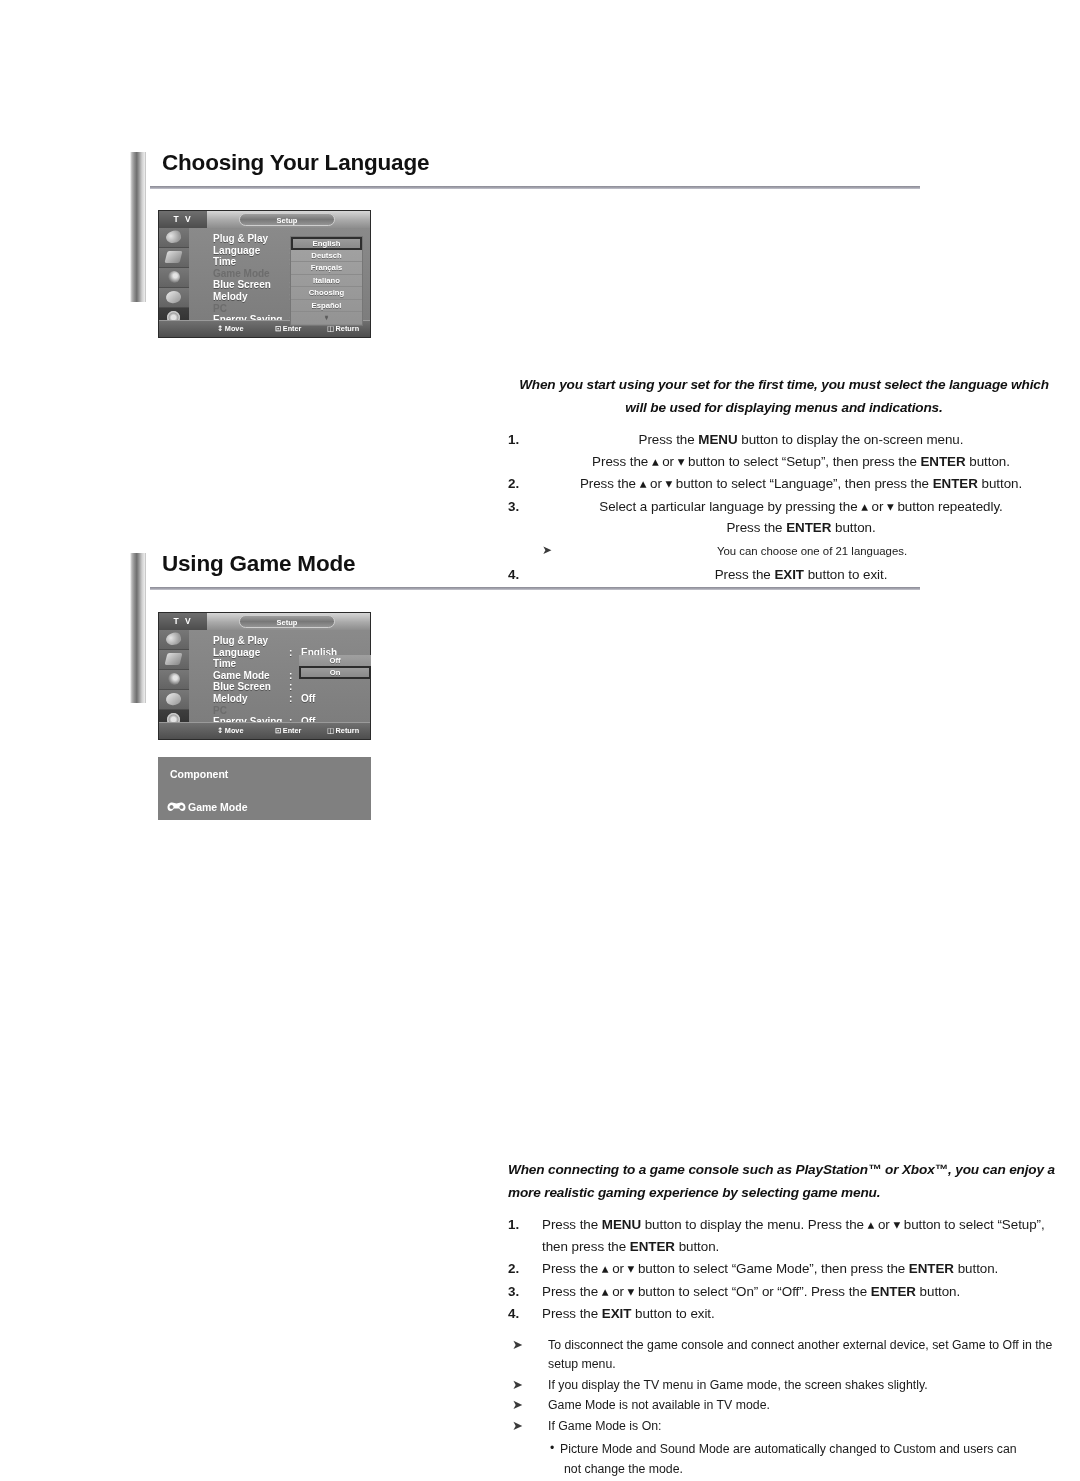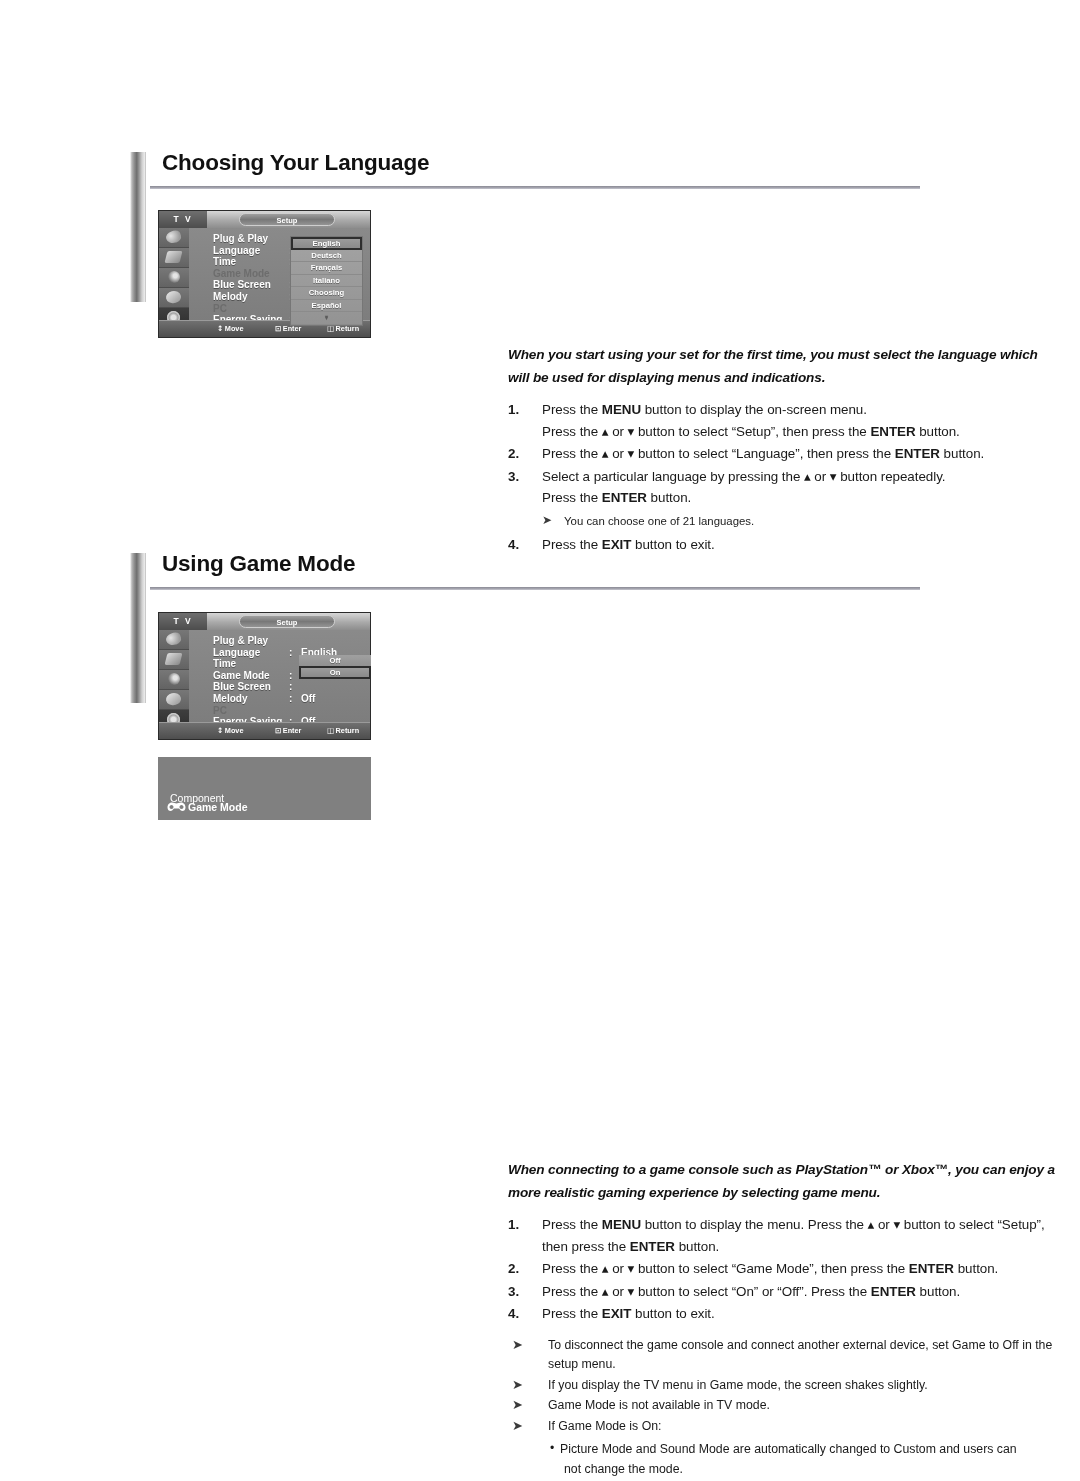--- a/index.html
+++ b/index.html
@@ -260,43 +260,42 @@
     top: 206px;
     width: 213px;
     height: 63px;
     background: #808080;
   }
   .component-title {
     position: absolute;
     left: 12px; top: 11px;
     color: #ffffff;
     font-size: 10.5px;
-    font-weight: normal;
-    margin-top: 24px;
+    font-weight: bold;
   }
   .component-gm {
     position: absolute;
     left: 30px; top: 44px;
     color: #ffffff;
     font-size: 10.5px;
     font-weight: bold;
   }
   .gm-icon {
     position: absolute;
     left: 9px; top: 44px;
     width: 19px; height: 11px;
   }
 
   
   .textcol {
     position: absolute;
     left: 378px;
     width: 552px;
   }
-  .tc-1 { top: 193px; }
+  .tc-1 { top: 223px; text-align: center; }
   .tc-2 { top: 607px; }
 
   .lead {
     font-size: 13.6px;
     font-weight: bold;
     font-style: italic;
     line-height: 23px;
     color: #111111;
     letter-spacing: -0.15px;
   }

